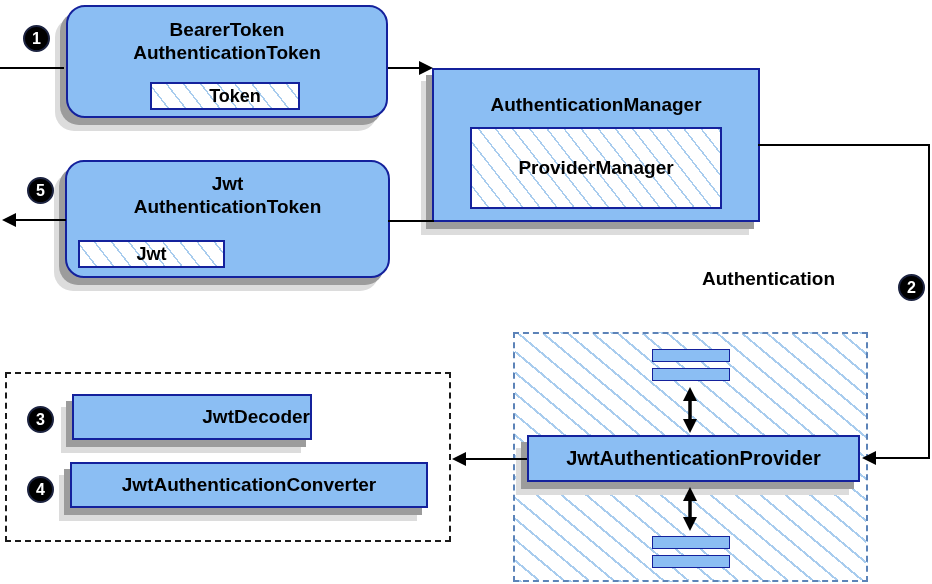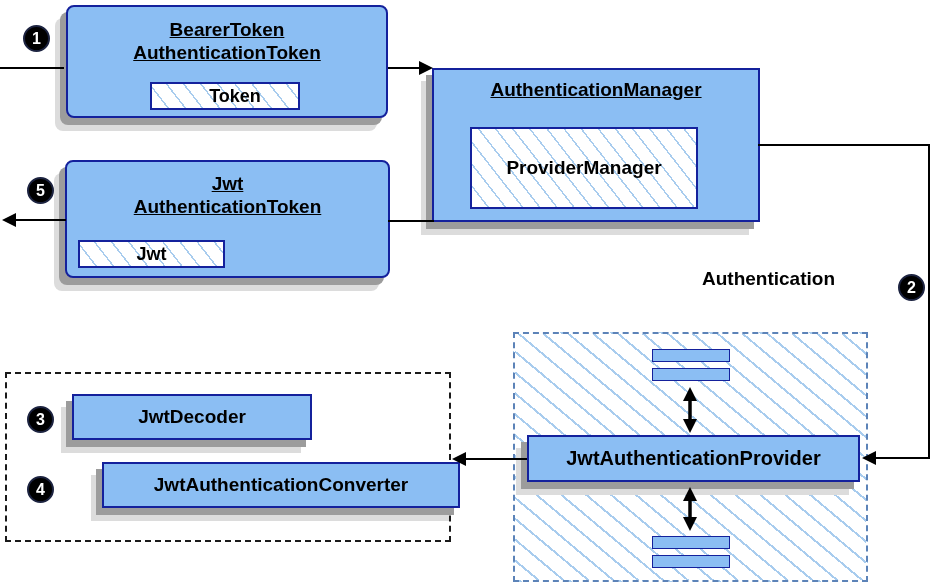--- a/index.html
+++ b/index.html
@@ -14,21 +14,21 @@
   }
   
   .node{
     position:absolute;
     background:var(--node-fill,#8BBEF3);
     border:2px solid var(--node-stroke,#14219C);
     box-sizing:border-box;
     text-align:center;
     box-shadow:-6px 7px 0 var(--shadow-dark,#9c9c9c), -11px 13px 0 var(--shadow-light,#dcdcdc);
   }
-  .rounded{border-radius:8px;text-decoration:underline;}
+  .rounded{border-radius:19px;}
   .node-title{font-size:19px;line-height:23px;}
   
   .chip{
     position:absolute;
     box-sizing:border-box;
     border:2px solid var(--node-stroke,#14219C);
     background-color:#fff;
     background-image:repeating-linear-gradient(52deg,
       transparent 0, transparent 12px,
       var(--hatch-line,#A8CCEE) 12px, var(--hatch-line,#A8CCEE) 13.5px);
@@ -138,22 +138,22 @@
 
   <div class="node rounded" style="left:66px;top:5px;width:322px;height:113px;">
     <div class="node-title" style="margin-top:11px;">
       <div>BearerToken</div>
       <div>AuthenticationToken</div>
     </div>
     <div class="chip" style="left:82px;top:75px;width:150px;height:28px;line-height:25px;padding-left:20px;">Token</div>
   </div>
 
   <div class="node" style="left:432px;top:68px;width:328px;height:154px;">
-    <div class="node-title" style="margin-top:8px;text-decoration:underline;">AuthenticationManager</div>
-    <div class="chip" style="left:36px;top:57px;width:228px;height:82px;line-height:78px;font-size:19px;">ProviderManager</div>
+    <div class="node-title" style="margin-top:23px;">AuthenticationManager</div>
+    <div class="chip" style="left:36px;top:57px;width:252px;height:82px;line-height:78px;font-size:19px;">ProviderManager</div>
   </div>
 
   <div class="node rounded" style="left:65px;top:160px;width:325px;height:118px;">
     <div class="node-title" style="margin-top:10px;">
       <div>Jwt</div>
       <div>AuthenticationToken</div>
     </div>
     <div class="chip" style="left:11px;top:78px;width:147px;height:28px;line-height:25px;">Jwt</div>
   </div>
 
@@ -161,17 +161,17 @@
     <div>Authentication</div>
   </div>
 
   <div class="bar" style="left:652px;top:349px;"></div>
   <div class="bar" style="left:652px;top:368px;"></div>
   <div class="bar" style="left:652px;top:536px;"></div>
   <div class="bar" style="left:652px;top:555px;"></div>
 
   <div class="node" style="left:527px;top:435px;width:333px;height:47px;line-height:43px;font-size:20px;">JwtAuthenticationProvider</div>
 
-  <div class="node" style="left:72px;top:394px;width:240px;height:46px;line-height:42px;font-size:19px;">JwtDecoder</div>
+  <div class="node" style="left:72px;top:394px;width:240px;height:46px;line-height:42px;font-size:19px;text-align:right;">JwtDecoder</div>
 
-  <div class="node" style="left:70px;top:462px;width:358px;height:46px;line-height:42px;font-size:19px;margin-left:32px;">JwtAuthenticationConverter</div>
+  <div class="node" style="left:70px;top:462px;width:358px;height:46px;line-height:42px;font-size:19px;">JwtAuthenticationConverter</div>
 
 </div>
 
 </body></html>

